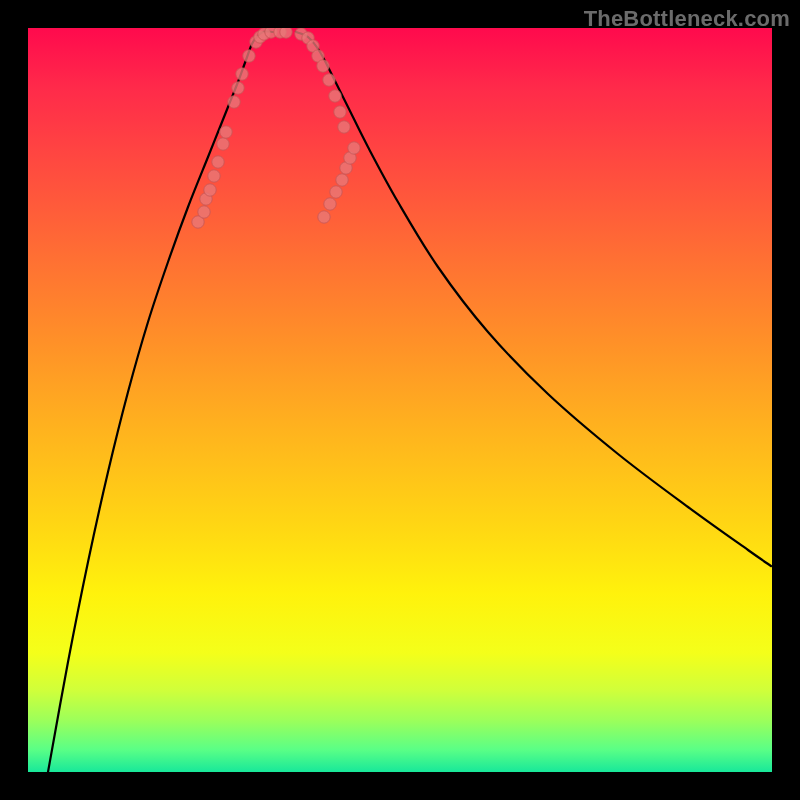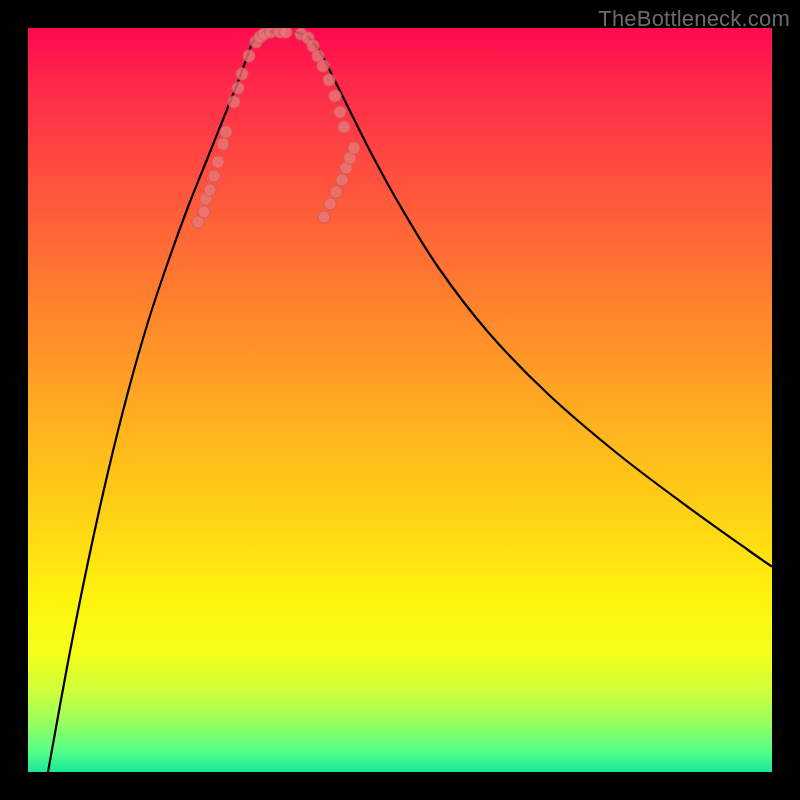--- a/index.html
+++ b/index.html
@@ -36,21 +36,21 @@
       #5aff86 97%,
       #18e89a 100%
     );
   }
   .watermark {
     position: absolute;
     top: 6px;
     right: 10px;
     font-family: Arial, Helvetica, sans-serif;
     font-size: 22px;
-    font-weight: 400;
+    font-weight: 700;
     color: #6b6b6b;
     letter-spacing: 0.2px;
     user-select: none;
   }
   svg.curves {
     position: absolute;
     inset: 0;
   }
   .data-dot {
     fill: #e87878;

